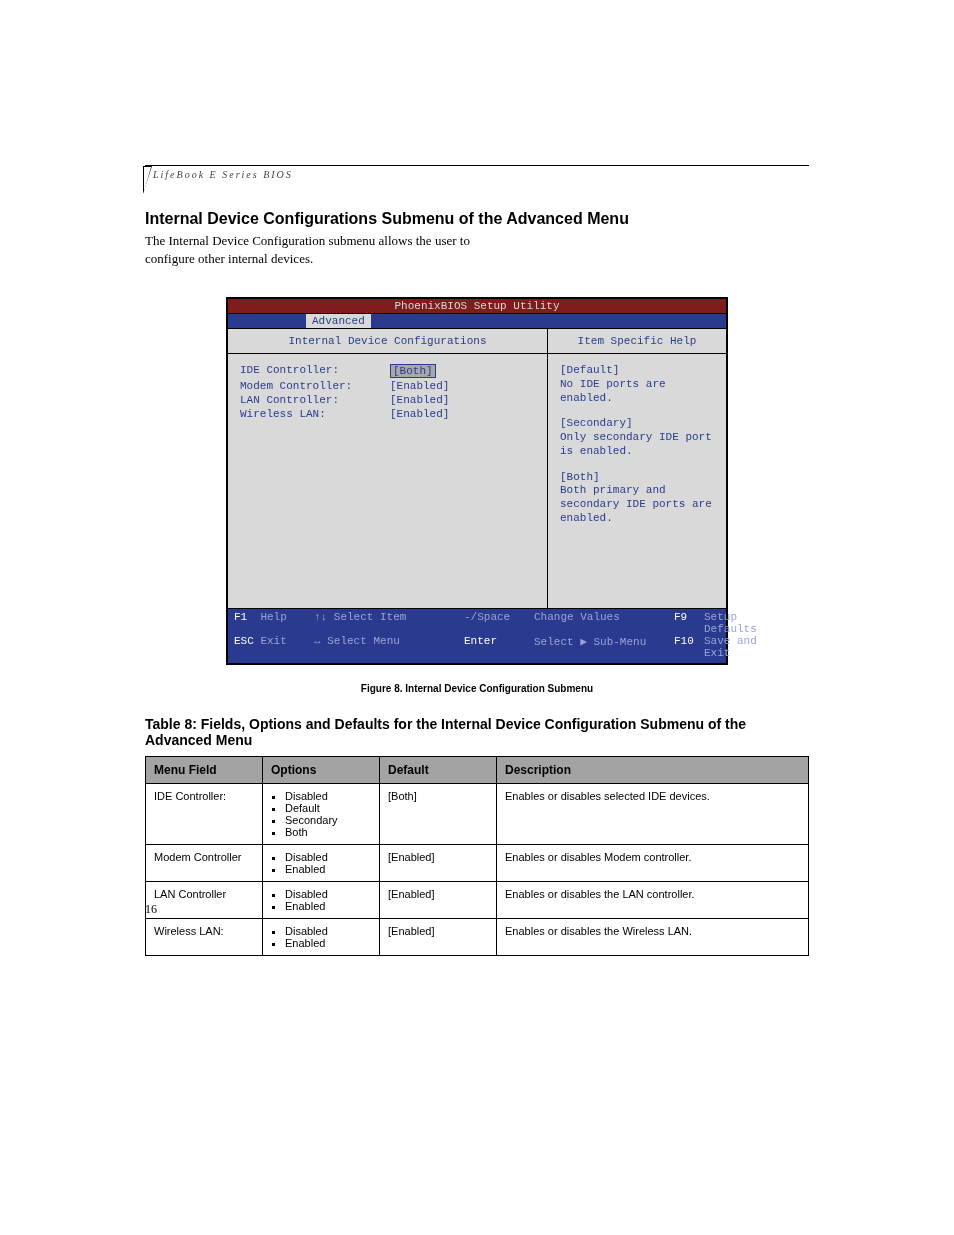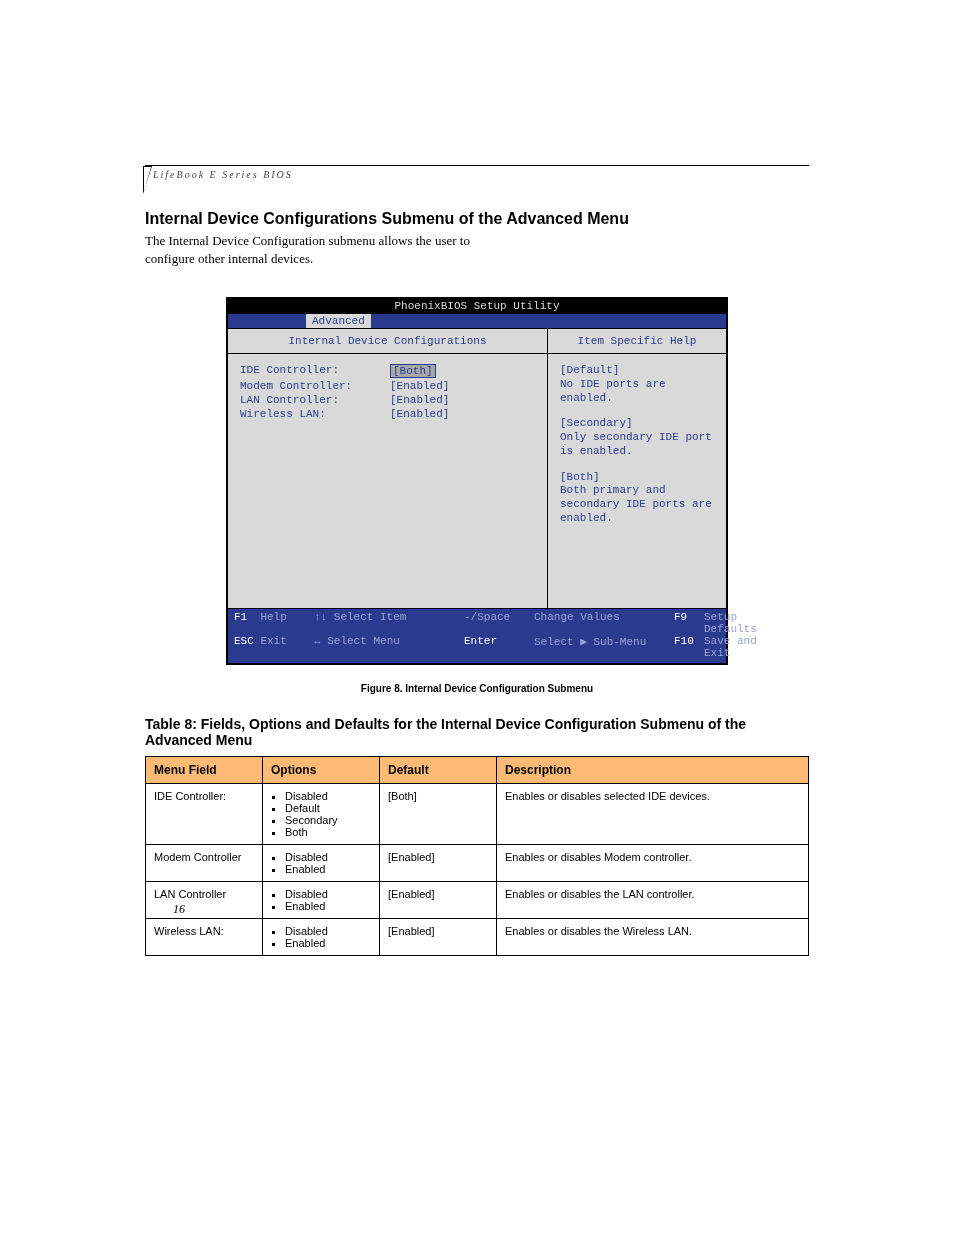--- a/index.html
+++ b/index.html
@@ -62,21 +62,21 @@
     width: 498px;
     margin: 30px auto 0 auto;
     border: 2px solid #000;
     font-family: "Courier New", monospace;
     font-size: 11px;
     background: #d9d9d9;
     color: #2a3b8f;
   }
   .bios-title {
     text-align: center;
-    background: #000000;
+    background: #7f1d1d;
     color: #d9d9d9;
     padding: 1px 0;
     font-weight: normal;
     border-bottom: 1px solid #000;
   }
   .bios-menubar {
     background: #2a3b8f;
     color: #d9d9d9;
     padding: 0;
     border-bottom: 1px solid #000;
@@ -156,41 +156,39 @@
     font-family: Arial, sans-serif;
     font-size: 11px;
   }
   table.opts th, table.opts td {
     border: 1px solid #000;
     padding: 6px 8px;
     vertical-align: top;
     text-align: left;
   }
   table.opts th {
-    background: #fdba74;
+    background: #a3a3a3;
     font-weight: bold;
     font-family: "Arial Narrow", Arial, sans-serif;
     font-size: 12px;
   }
   table.opts td ul {
     margin: 0;
     padding-left: 14px;
     list-style: square;
   }
   table.opts td ul li { margin: 0; padding: 0;}
   .col-field { width: 100px; }
   .col-opts  { width: 100px; }
   .col-def   { width: 100px; }
   .page-num {
     position: absolute;
     left: 145px;
     bottom: 145px;
-    font-style: italic;
     font-size: 12px;
-    margin-left: 28px;
   }
 </style>
 </head>
 <body>
 
 <div class="page">
   <div class="running-head">
     <span class="wedge"></span>
     <span>LifeBook E Series BIOS</span>
   </div>

